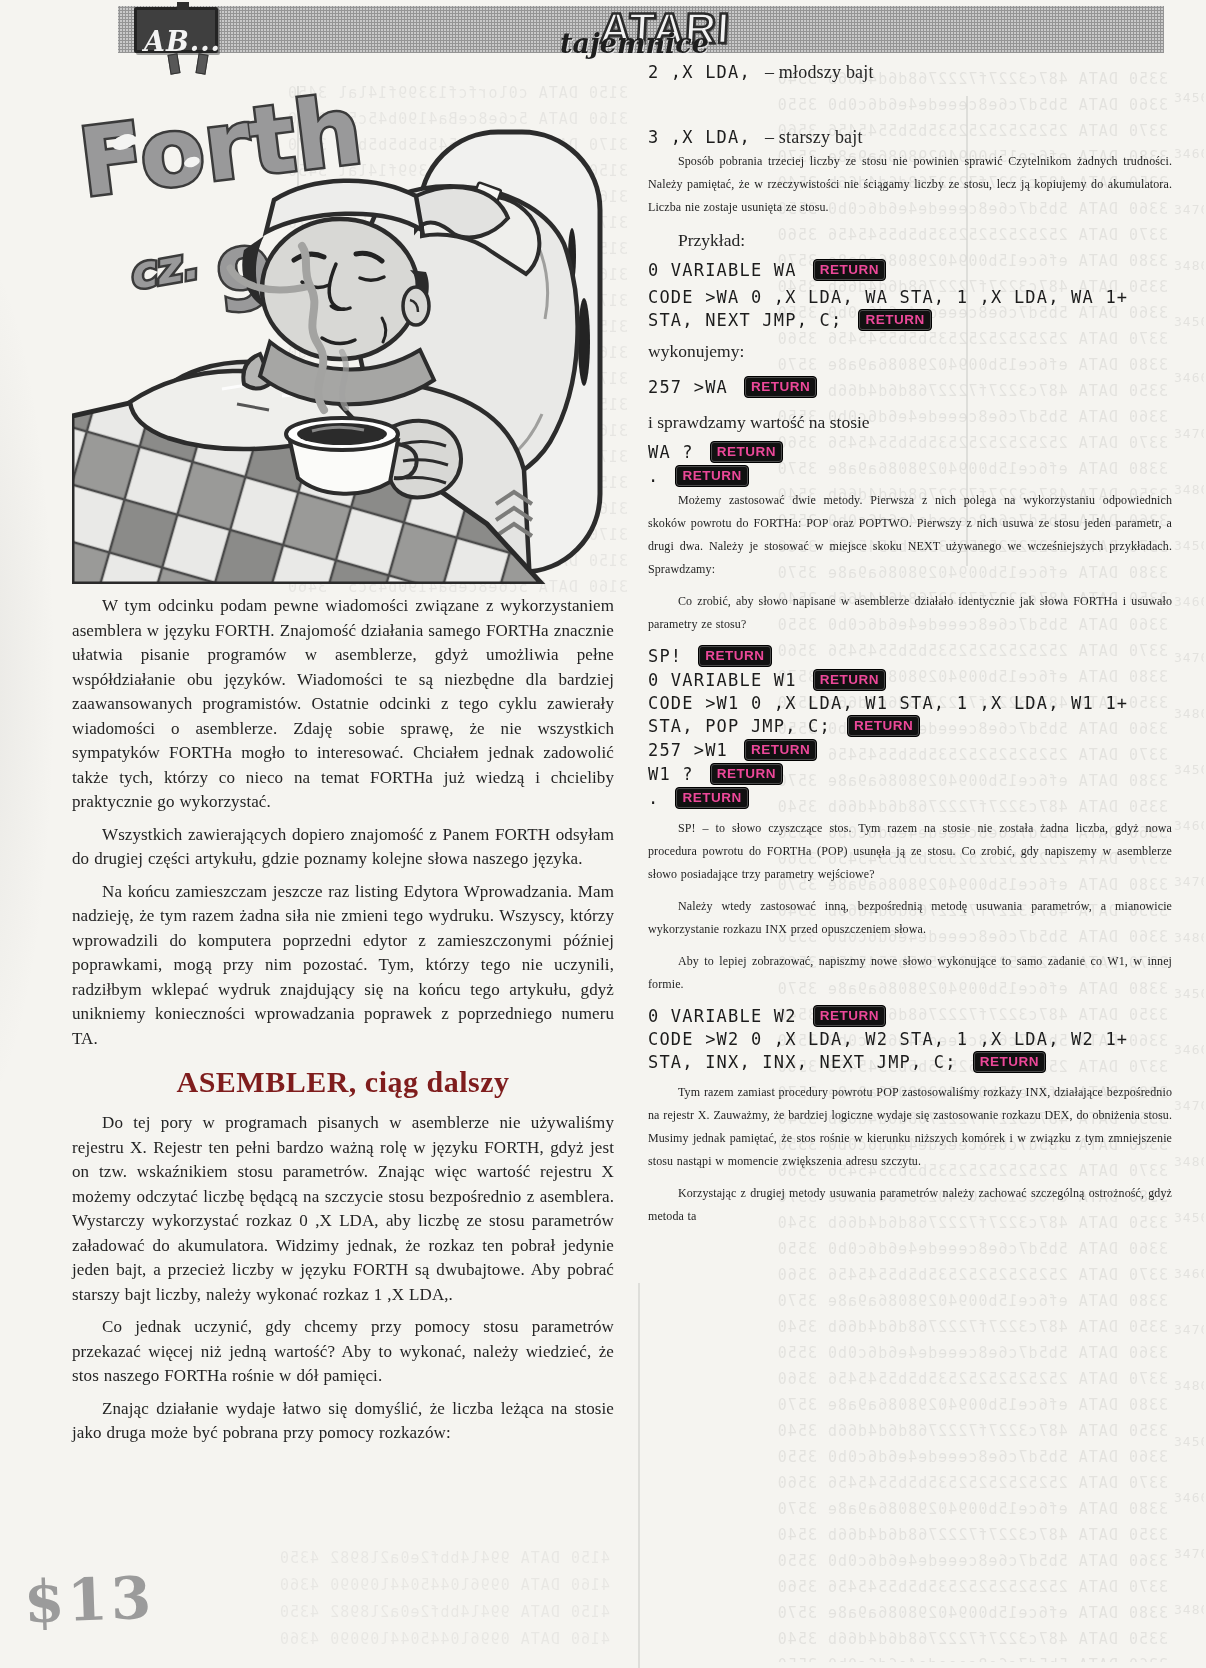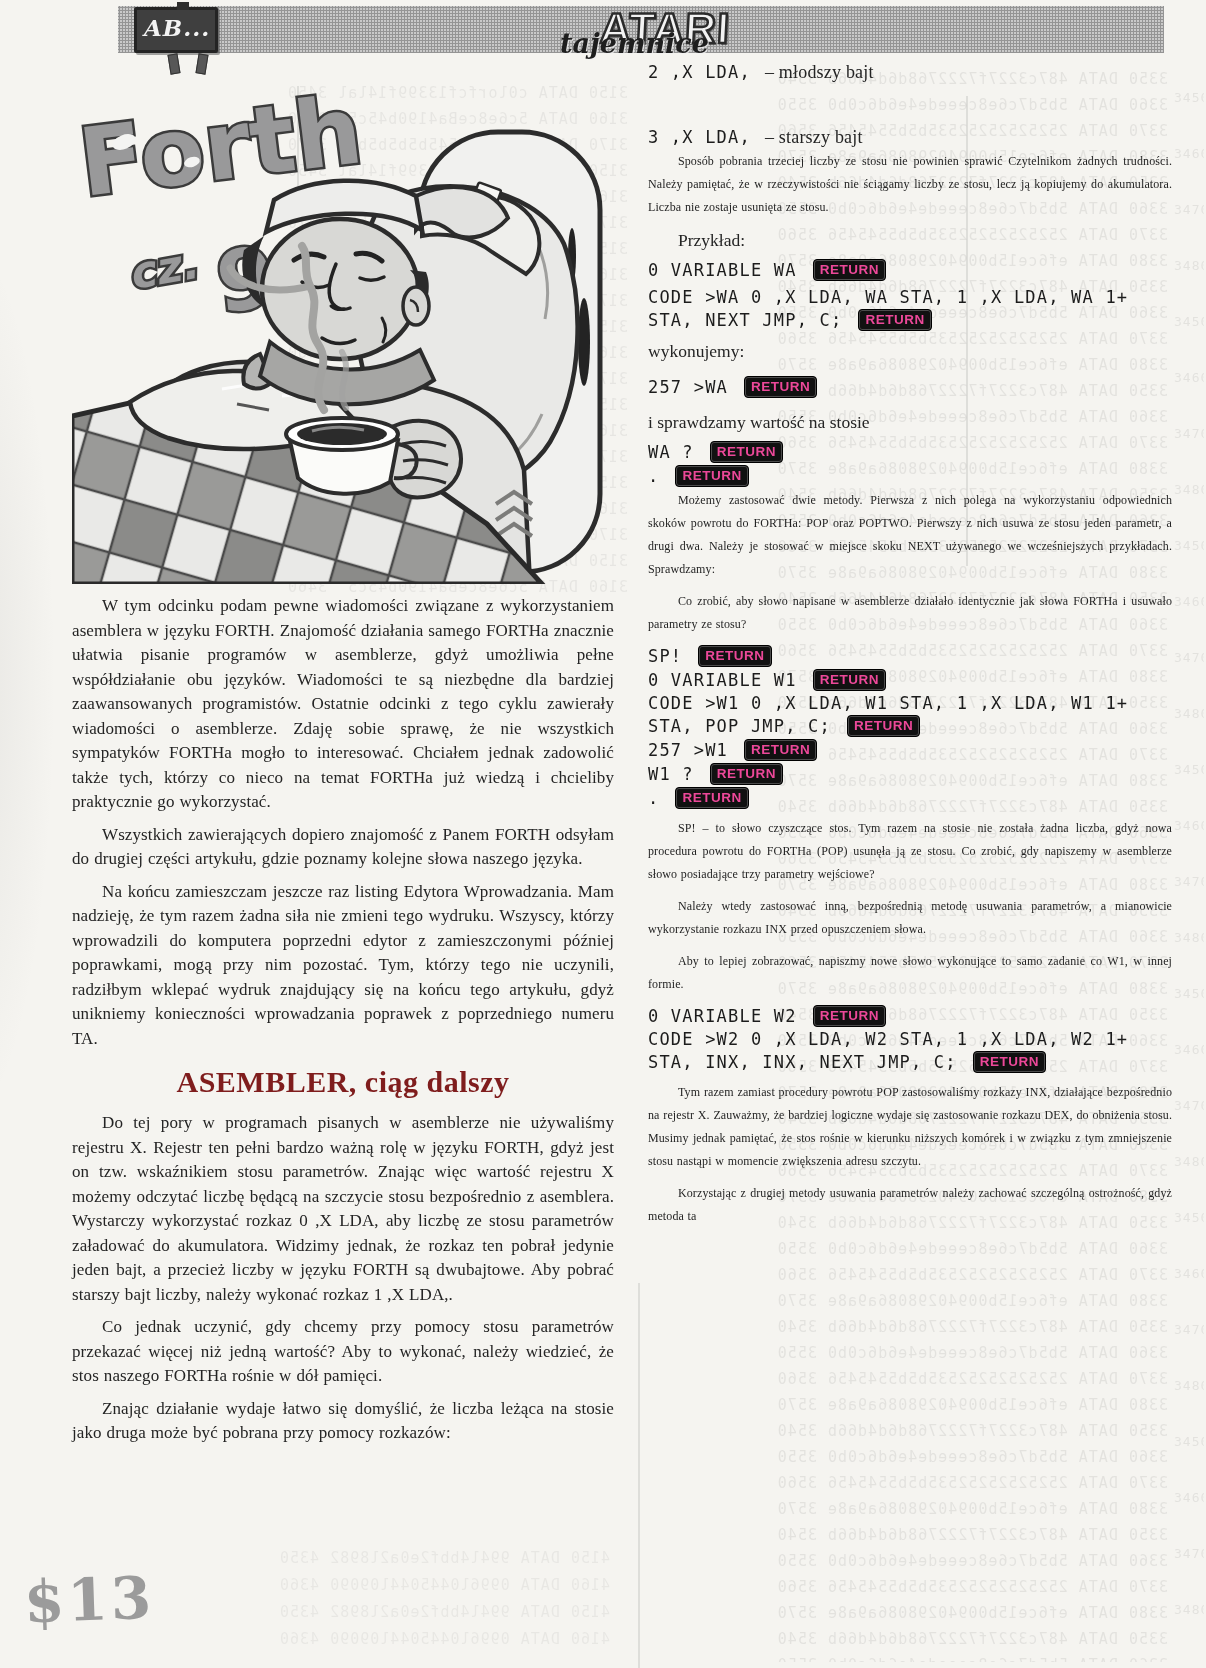--- a/index.html
+++ b/index.html
@@ -35,21 +35,21 @@
     background-image:radial-gradient(#949494 1px, transparent 1.15px);
     background-size:3px 3px;
   }
   .board{
     position:absolute;left:16px;top:1px;width:78px;height:40px;
     background:#3f3f3f;border:3px solid #242424;border-radius:2px;
     box-shadow:2px 2px 0 rgba(60,60,60,.45);
   }
   .board-text{
     font-family:"DejaVu Serif", serif;font-style:italic;font-weight:bold;
-    color:#f3f3f3;font-size:23px;padding:4px 0 0 7px;display:block;letter-spacing:1px;
+    color:#f3f3f3;font-size:27px;padding:16px 0 0 7px;display:block;letter-spacing:1px;
   }
   .board-knob{position:absolute;left:40px;top:-8px;width:12px;height:8px;background:#2e2e2e;}
   .board-leg{position:absolute;top:44px;width:8px;height:18px;background:#575757;border:1px solid #333;}
   .leg1{left:32px;transform:rotate(-9deg);}
   .leg2{left:60px;transform:rotate(9deg);}
   .logo{position:absolute;left:482px;top:-2px;height:50px;}
   .logo-atari{
     font-family:"Liberation Sans", sans-serif;font-weight:900;font-size:43px;line-height:48px;
     color:#f2f2f2;-webkit-text-stroke:2.5px #2b2b2b;letter-spacing:1px;
     text-shadow:2px 2px 0 rgba(43,43,43,.55);transform:skewX(-3deg);display:block;

